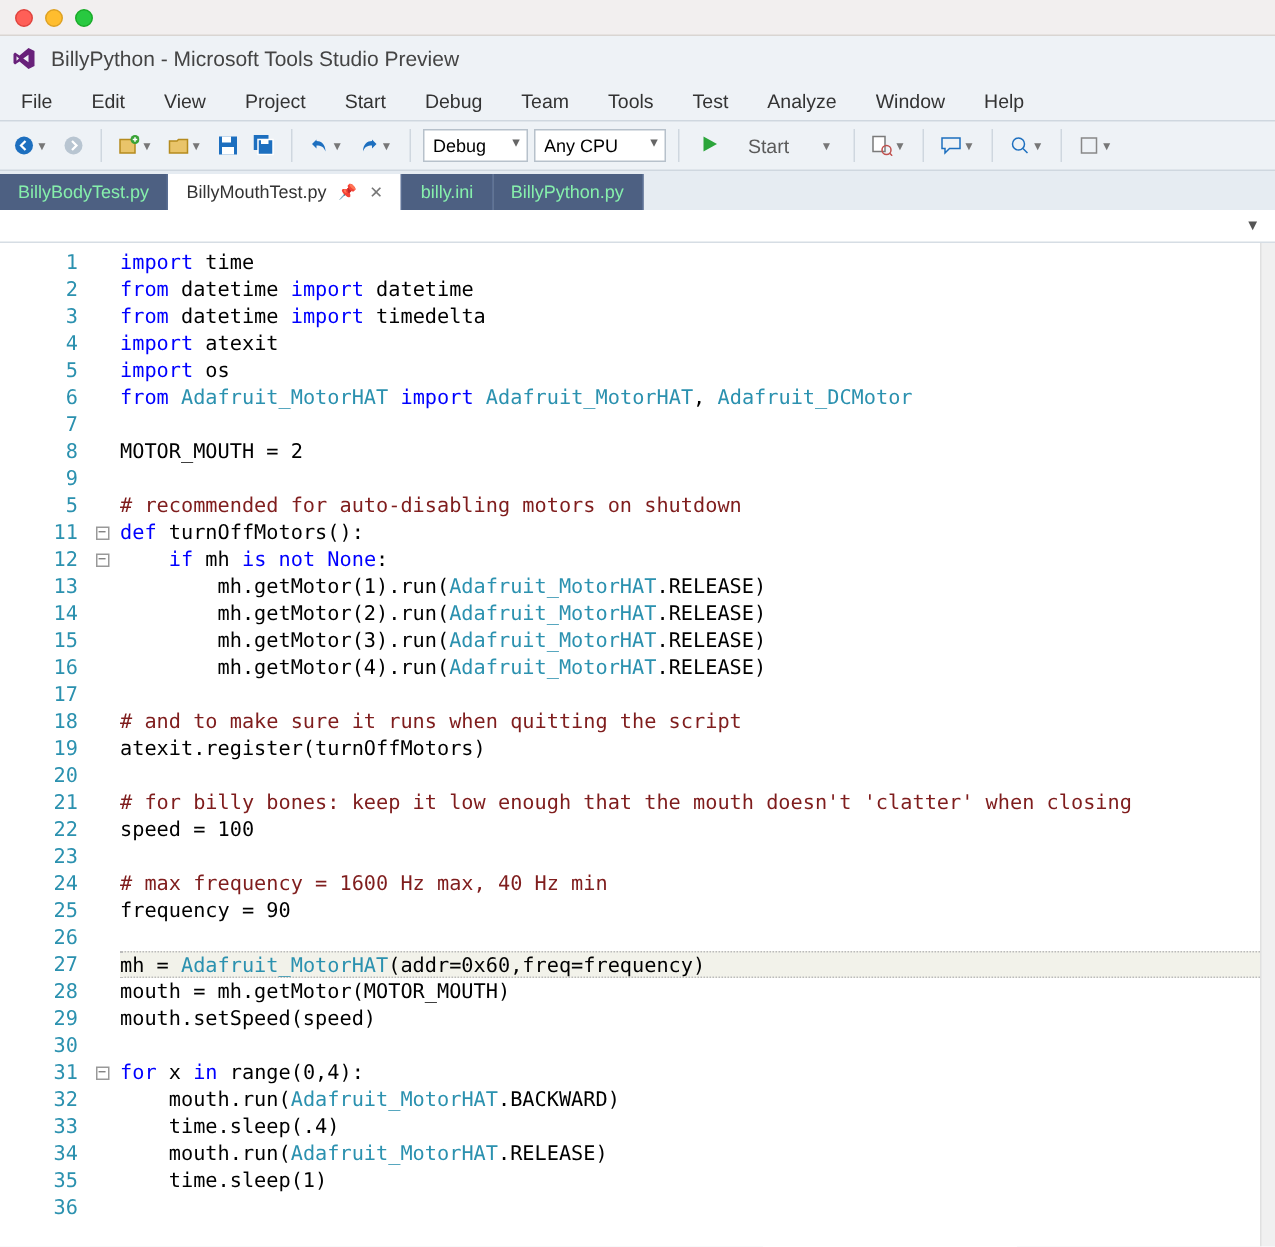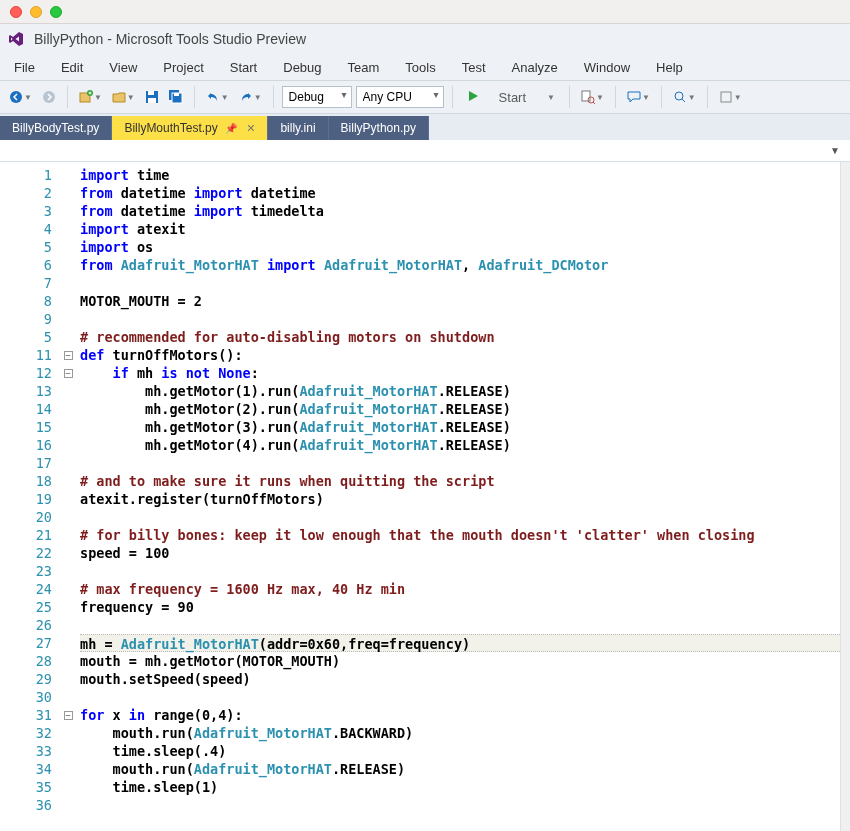--- a/index.html
+++ b/index.html
@@ -99,27 +99,27 @@
     display:flex;
     align-items:flex-end;
     background:#e6ecf2;
     padding-left: 0px;
   }
   .tab {
     height: 24px;
     display:flex; align-items:center; gap:8px;
     padding: 0 12px;
     background:#4d6082;
-    color:#ffffff;
+    color:#86efac;
     font-size:12px;
     cursor:default;
     border-right:1px solid #5b6f93;
   }
   .tab.active {
-    background:#fde047;
+    background:#ffffff;
     color:#333;
   }
   .tab .pin { font-size:11px; color:#777; }
   .tab .close { font-size:11px; color:#777; }
 
   
   .nav-bar {
     height:22px;
     background:#fff;
     border-bottom:1px solid #d6dde4;
@@ -156,21 +156,21 @@
   .fold-col .f { height:18px; line-height:18px; }
   .fold-box {
     display:inline-block;width:9px;height:9px;border:1px solid #999;line-height:7px;font-size:9px;color:#666;background:#fff;
   }
   .code {
     flex:1;
     padding:4px 0 4px 4px;
     white-space:pre;
     color:#000;
   }
-  .code .row { height:18px;font-weight:bold; }
+  .code .row { height:18px; }
   .kw { color:#0000ff; }
   .cls { color:#2b91af; }
   .com { color:#7f1d1d; }
 
   .gutter .ln, .fold-col .f, .code .row { height:18px; }
   .ln { display:block; }
   .row.hl { background:#f2f2ea; border-top:1px dotted #bbb; border-bottom:1px dotted #bbb; }
 
   .scroll-right {
     width:10px; background:#f0f0f0; border-left:1px solid #e0e0e0;

